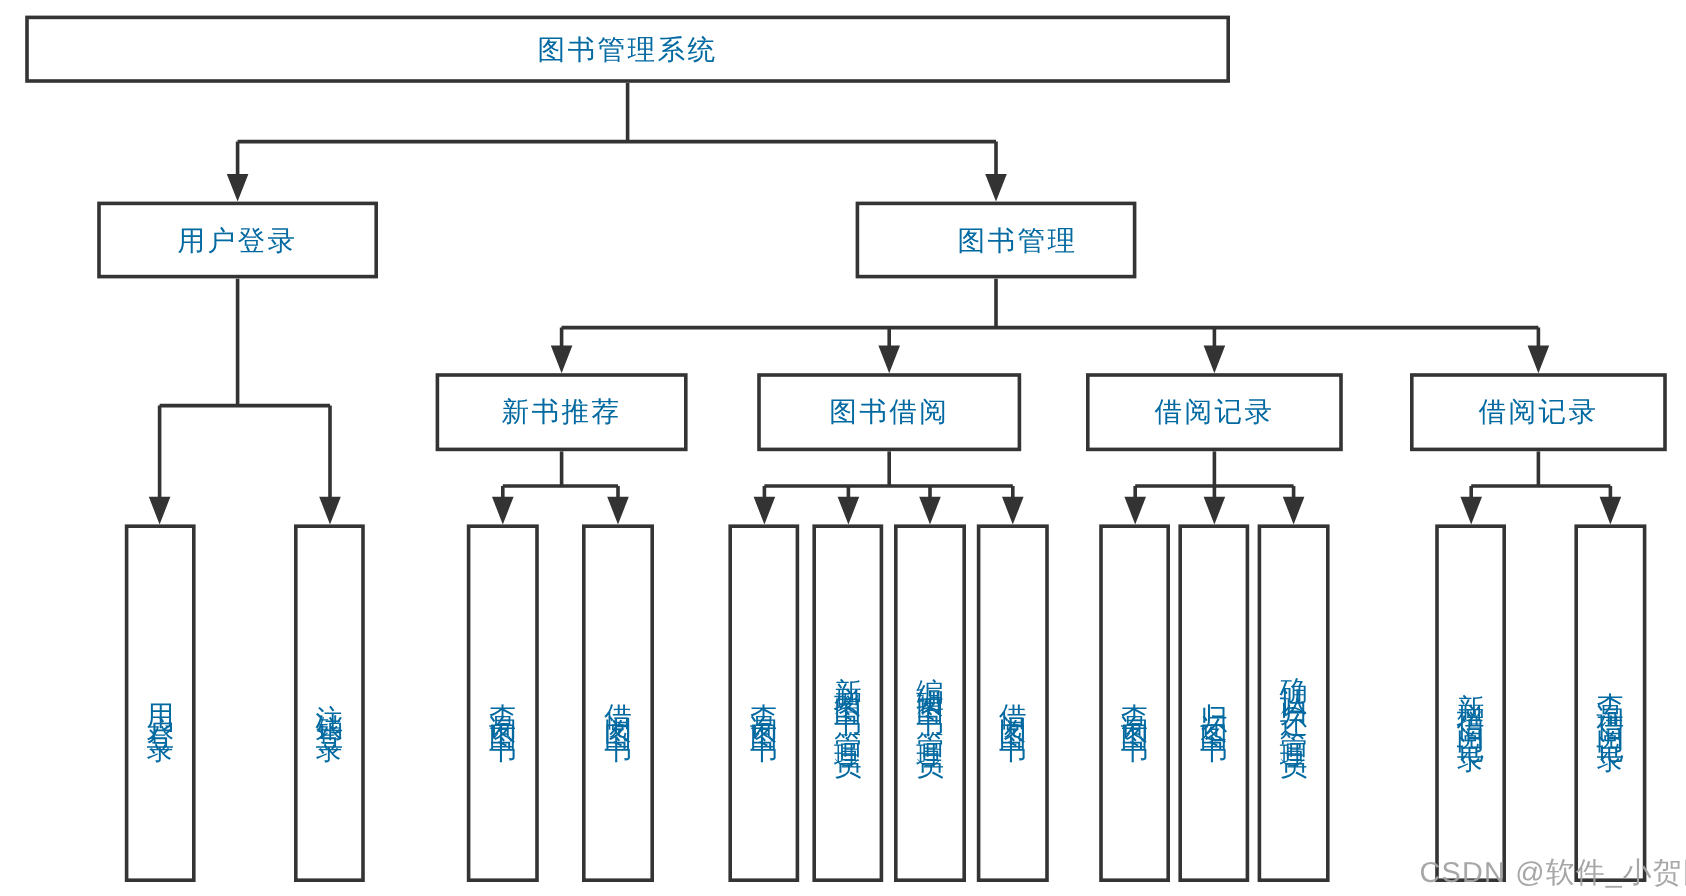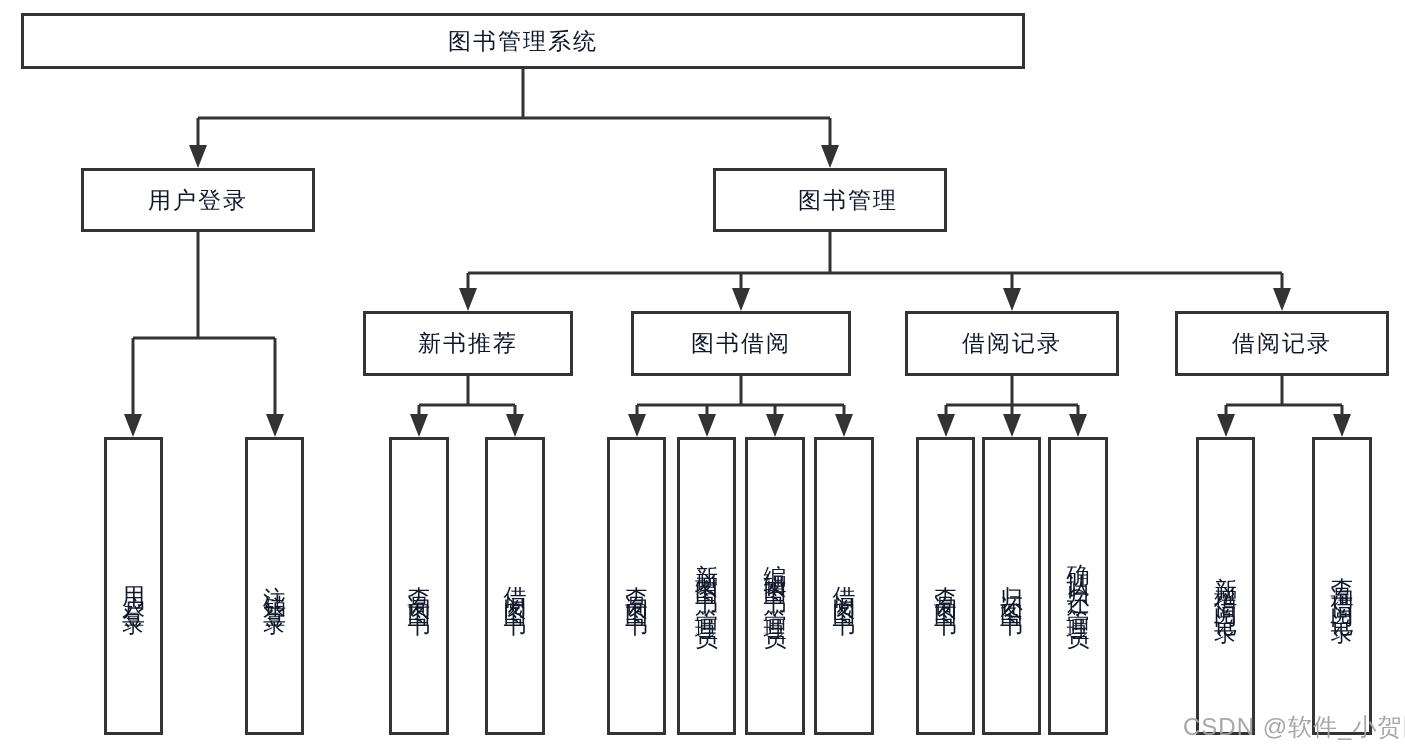--- a/index.html
+++ b/index.html
@@ -2,21 +2,21 @@
 <html><head>
 <meta charset="utf-8">
 <style>
   html,body{margin:0;padding:0;background:#fff;}
   .stage{
     position:relative;width:1405px;height:747px;background:#ffffff;overflow:hidden;
     font-family:"Liberation Sans","DejaVu Sans",sans-serif;
   }
   .box{
     position:absolute;box-sizing:border-box;background:#ffffff;
-    border:3px solid #343434;color:#0f172a;
+    border:3px solid #343434;color:#0369a1;
     display:flex;align-items:center;justify-content:center;
   }
   .hbox{font-size:23px;letter-spacing:2px;white-space:nowrap;}
   .vbox{font-size:23px;}
   .vtext{
     writing-mode:vertical-rl;text-orientation:mixed;
     letter-spacing:9px;line-height:1;
   }
   svg.connectors{position:absolute;left:0;top:0;}
   .watermark{

